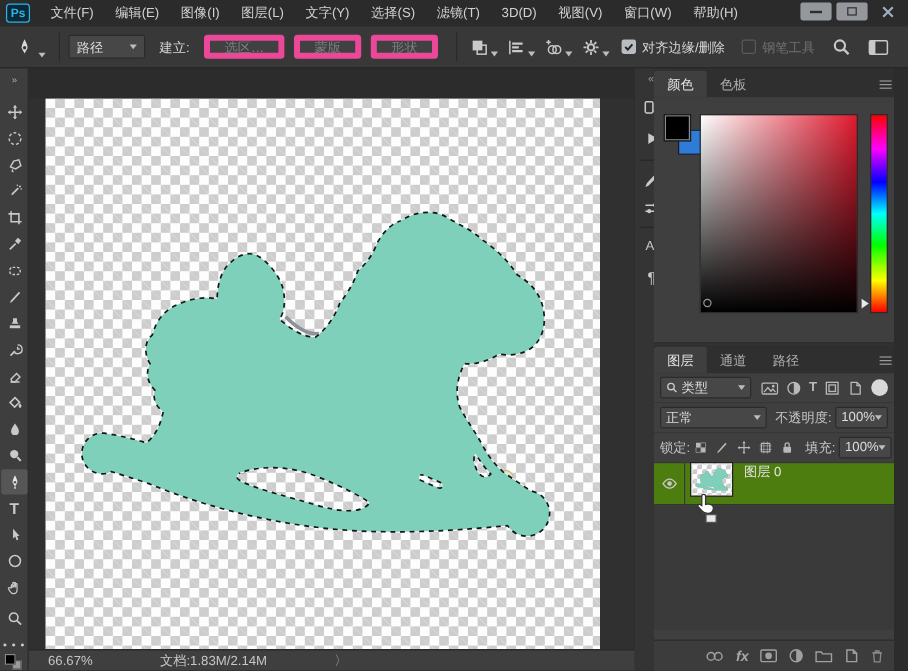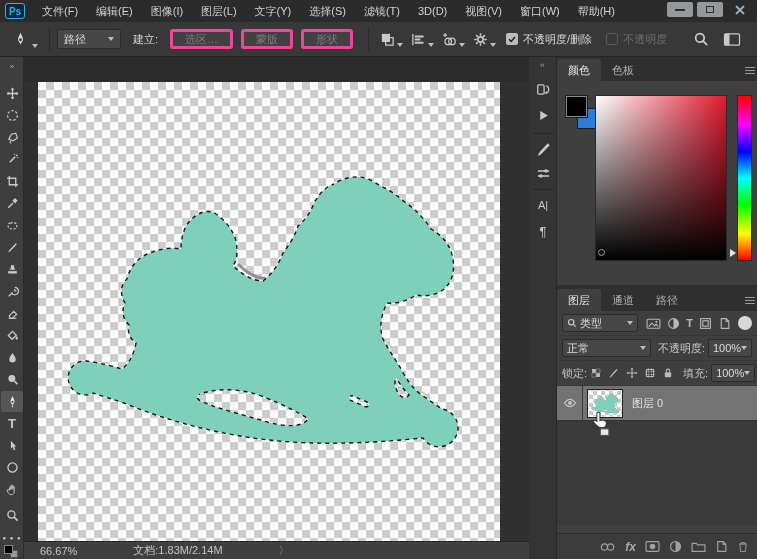--- a/index.html
+++ b/index.html
@@ -15,21 +15,21 @@
   .winbtn { width:26px; height:15px; border-radius:2px; background:#94989c; display:flex; align-items:center; justify-content:center; }
   .winbtn.close { background:transparent; }
   .winbtn .dash { width:10px; height:2px; background:#2d2d2d; }
   .winbtn .sq { width:8px; height:7px; border:1.5px solid #2d2d2d; }
 
   
   .optionsbar { position:absolute; left:0; top:22px; width:757px; height:35px; background:#383838; border-bottom:1px solid #242424; display:flex; align-items:center; padding:0 8px; }
   .vdiv { width:1px; height:24px; background:#2a2a2a; margin:0 7px; flex:none; }
   .field { display:inline-flex; align-items:center; background:#474747; border:1px solid #2b2b2b; border-radius:2px; height:20px; padding:0 6px; color:#dcdcdc; }
   .tri { width:0; height:0; border-left:3.5px solid transparent; border-right:3.5px solid transparent; border-top:4px solid #bdbdbd; flex:none; }
-  .opt-btn { height:20px; padding:0 12px; background:#414141; border:3px solid #ec4899; border-radius:3px; color:#7e7e7e; display:flex; align-items:center; margin-right:8px; }
+  .opt-btn { height:20px; padding:0 12px; background:#414141; border:5px solid #ec4899; border-radius:3px; color:#7e7e7e; display:flex; align-items:center; margin-right:8px; }
   .iconbtn { display:flex; align-items:flex-end; margin:0 4px; }
   .cbx { width:12px; height:12px; border-radius:2px; margin-right:5px; flex:none; }
   .cbx.on { background:#b9bcc0; display:flex; align-items:center; justify-content:center; }
   .cbx.off { background:transparent; border:1px solid #5a5a5a; }
   .lbl-dim { color:#6f6f6f; }
 
   
   .toolcol { position:absolute; left:0; top:57px; width:24px; height:502px; background:#3e3e3e; border-right:1px solid #2a2a2a; }
   .toolcol .expand { display:block; text-align:center; color:#a8a8a8; font-size:8px; letter-spacing:-1px; padding-top:5px; }
   .tool { position:absolute; left:1px; width:22px; height:21px; display:flex; align-items:center; justify-content:center; }
@@ -55,21 +55,21 @@
   .statusbar .docinfo { margin-left:56px; }
   .statusbar .exp { margin-left:56px; color:#9f9f9f; }
 
   
   .dockcol { position:absolute; left:529px; top:57px; width:28px; height:502px; background:#343434; border-right:1px solid #272727; }
   .dockcol .collapse { display:block; text-align:center; color:#9a9a9a; font-size:9px; padding-top:3px; }
   .dockicon { position:absolute; left:4px; width:20px; height:20px; display:flex; align-items:center; justify-content:center; color:#c9c9c9; font-size:12px; }
   .dockdiv { position:absolute; left:4px; width:20px; height:1px; background:#272727; }
 
   
-  .panels { position:absolute; left:557px; top:57px; width:200px; height:502px; background:#2f2f2f; }
+  .panels { position:absolute; left:545px; top:57px; width:200px; height:502px; background:#2f2f2f; }
   .ptabs { height:24px; background:#2f2f2f; display:flex; align-items:flex-end; position:relative; }
   .ptab { height:22px; padding:0 11px; display:flex; align-items:center; color:#b0b0b0; }
   .ptab.active { background:#3f3f3f; color:#e3e3e3; border-radius:2px 2px 0 0; }
   .pmenu { position:absolute; right:2px; top:8px; width:10px; }
   .pmenu i { display:block; height:1.5px; background:#9a9a9a; margin:1.5px 0; }
 
   .colorpanel { position:absolute; left:0; top:0; width:200px; height:228px; }
   .colorbody { position:absolute; left:0; top:24px; width:200px; height:204px; background:#3f3f3f; }
   .fgbg { position:absolute; left:9px; top:15px; width:36px; height:36px; }
   .fgbg .bg { position:absolute; left:11px; top:12px; width:21px; height:21px; background:#2e7bd8; border:1px solid #1c1c1c; }
@@ -79,21 +79,21 @@
   .satcursor { position:absolute; left:2px; bottom:4px; width:7px; height:7px; border:1px solid #999; border-radius:50%; }
   .huestrip { position:absolute; left:180px; top:14px; width:15px; height:166px; border:1px solid #2a2a2a;
     background:linear-gradient(to bottom,#ff0000 0%,#ff00ff 17%,#0000ff 34%,#00ffff 50%,#00ff00 66%,#ffff00 84%,#ff0000 100%); }
   .hueslider { position:absolute; left:173px; top:168px; width:0; height:0; border-top:4px solid transparent; border-bottom:4px solid transparent; border-left:6px solid #e8e8e8; }
 
   .layerspanel { position:absolute; left:0; top:230px; width:200px; height:272px; background:#3f3f3f; }
   .lrow { display:flex; align-items:center; padding:0 5px; height:25px; border-bottom:1px solid #373737; color:#c6c6c6; white-space:nowrap; }
   .lrow .field { height:18px; padding:0 4px; }
   .smicon { display:flex; align-items:center; justify-content:center; margin:0 3px; }
   .layerlist { position:relative; background:#3a3a3a; height:139px; }
-  .layer-row { position:relative; height:35px; background:#737373; border-bottom:1px solid #333; display:flex; align-items:center; }
+  .layer-row { position:relative; height:35px; background:#4d7c0f; border-bottom:1px solid #333; display:flex; align-items:flex-start; }
   .eyecell { width:26px; height:100%; border-right:1px solid #3a3a3a; display:flex; align-items:center; justify-content:center; }
   .thumb { position:relative; width:34px; height:27px; margin-left:5px; border:1px dashed #e8e8e8; outline:1px solid #222;
     background-color:#fff;
     background-image:linear-gradient(45deg,#c9c9c9 25%,transparent 25%,transparent 75%,#c9c9c9 75%),
                      linear-gradient(45deg,#c9c9c9 25%,transparent 25%,transparent 75%,#c9c9c9 75%);
     background-size:8px 8px; background-position:0 0,4px 4px; overflow:hidden; }
   .layername { margin-left:10px; color:#e4e4e4; }
   .cursor-hand { position:absolute; left:32px; top:24px; pointer-events:none; }
   .lbottom { position:absolute; left:0; bottom:0; width:200px; height:26px; background:#3c3c3c; border-top:1px solid #2c2c2c; display:flex; align-items:center; justify-content:flex-end; gap:9px; padding-right:8px; color:#a0a0a0; }
   .fx { font-style:italic; font-weight:bold; font-size:12px; color:#a8a8a8; }
@@ -240,25 +240,25 @@
           <path d="M6 1v2M6 9v2M1 6h2M9 6h2M2.5 2.5l1.4 1.4M8.1 8.1l1.4 1.4M9.5 2.5L8.1 3.9M3.9 8.1L2.5 9.5" stroke="#c9c9c9" stroke-width="1.2"></path>
         </svg>
       <span class="tri" style="margin-left:2px"></span>
     </span>
     <span style="display:flex;align-items:center;margin-left:6px">
       <span class="cbx on">
         <svg class="ic" width="10" height="10" viewBox="0 0 10 10">
             <path d="M2 5.2L4.2 7.4 8 3" stroke="#222" stroke-width="1.6" fill="none"></path>
           </svg>
       </span>
-      <span>不透明度/删除</span>
+      <span>对齐边缘/删除</span>
     </span>
     <span style="display:flex;align-items:center;margin-left:14px">
       <span class="cbx off"></span>
-      <span class="lbl-dim">不透明度</span>
+      <span class="lbl-dim">钢笔工具</span>
     </span>
     <span style="flex:1"></span>
     <svg class="ic" width="16" height="16" viewBox="0 0 12 12">
         <circle cx="5.2" cy="5.2" r="3.2" fill="none" stroke="#c9c9c9" stroke-width="1.3"></circle>
         <path d="M7.6 7.6l3 3" stroke="#c9c9c9" stroke-width="1.4"></path>
       </svg>
     <svg class="ic" width="18" height="15" viewBox="0 0 14 12" style="margin:0 8px 0 14px">
         <rect x="1" y="1.5" width="12" height="9" rx="1" fill="none" stroke="#c9c9c9"></rect>
         <rect x="1" y="1.5" width="4" height="9" fill="#c9c9c9"></rect>
       </svg>

